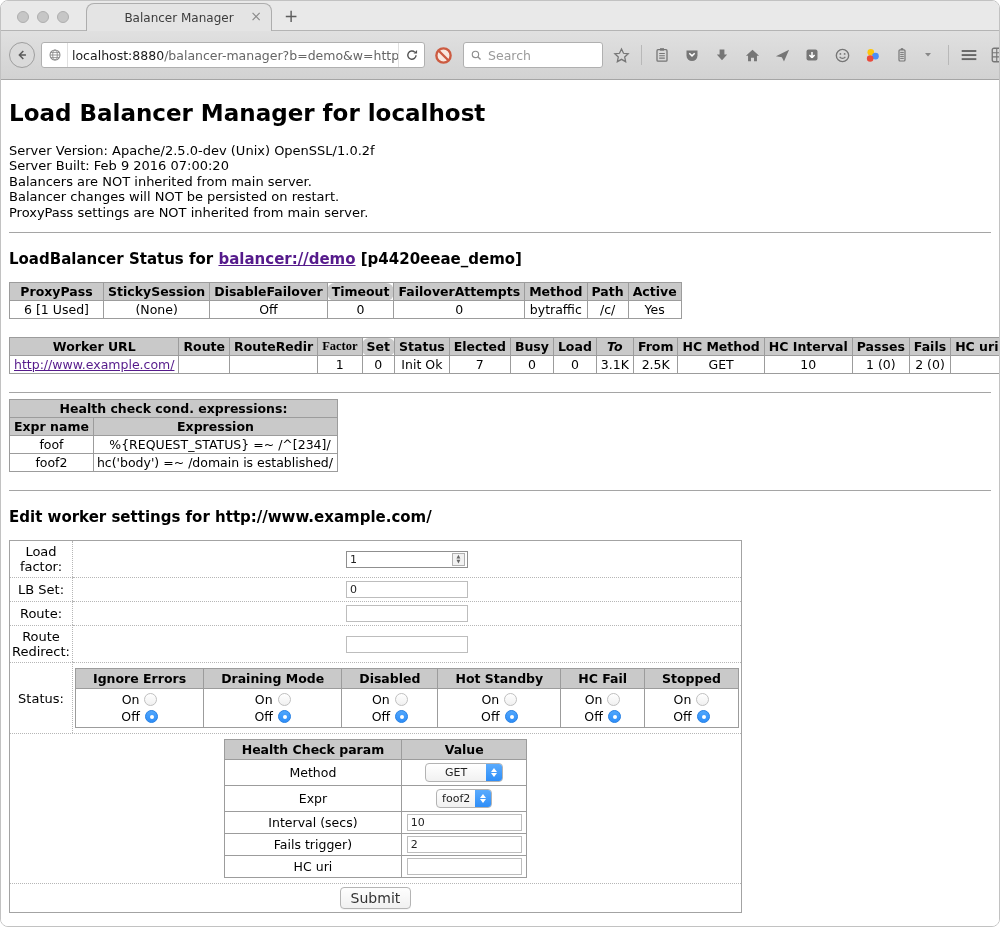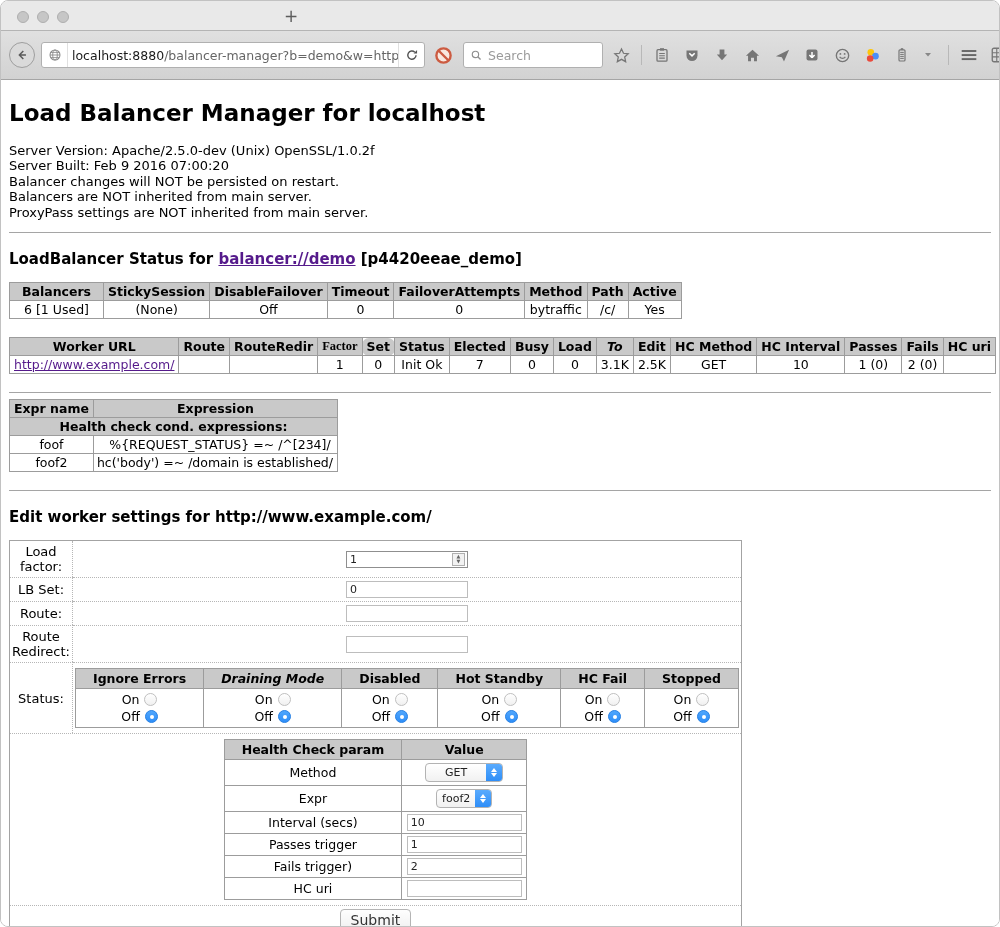--- a/index.html
+++ b/index.html
@@ -83,20 +83,24 @@
 </style>
 </head>
 <body>
 
 <div class="window">
 
   <div class="tabbar">
     <span class="tl" style="left:16px"></span>
     <span class="tl" style="left:36px"></span>
     <span class="tl" style="left:56px"></span>
+    <div class="tab">
+      <span>Balancer Manager</span>
+      <span class="close">×</span>
+    </div>
     <span class="newtab">+</span>
   </div>
 
   <div class="navbar">
     <div class="backbtn">
       <svg width="14" height="14" viewBox="0 0 16 16">
           <path d="M9.5 3.5 L5 8 l4.5 4.5 M5 8 h7.5" stroke="#5a5a5a" stroke-width="1.7" fill="none"></path>
         </svg>
     </div>
     <div class="urlbar">
@@ -209,35 +213,35 @@
         <path d="M2 6 h12 M2 9.7 h12 M6 2 v12 M9.7 2 v12" stroke="#767676" stroke-width="1"></path>
       </svg>
     </div>
   </div>
 
   <div class="content">
     <h1 class="pgtitle">Load Balancer Manager for localhost</h1>
     <div id="info-lines">
         <div class="infoline">Server Version: Apache/2.5.0-dev (Unix) OpenSSL/1.0.2f</div>
         <div class="infoline">Server Built: Feb 9 2016 07:00:20</div>
+        <div class="infoline">Balancers are NOT inherited from main server.</div>
         <div class="infoline">Balancer changes will NOT be persisted on restart.</div>
-        <div class="infoline">Balancers are NOT inherited from main server.</div>
         <div class="infoline">ProxyPass settings are NOT inherited from main server.</div>
       </div>
     <hr>
 
     <h3><span>LoadBalancer Status for </span><a class="plink">balancer://demo</a><span> [p4420eeae_demo]</span></h3>
 
     <table class="data">
       <thead>
           <tr id="bal-head">
-            <th style="width: 94px;">Balancers</th>
+            <th style="width: 94px;">ProxyPass</th>
             <th style="width: 88px;">StickySession</th>
             <th style="width: 110px;">DisableFailover</th>
-            <th style="width: 60px;">Timeout</th>
+            <th style="width: 60px; border-radius: 8px;">Timeout</th>
             <th style="width: 125px;">FailoverAttempts</th>
             <th style="width: 55px;">Method</th>
             <th style="width: 40px;">Path</th>
             <th style="width: 45px;">Active</th>
           </tr>
         </thead>
       <tbody>
           <tr id="bal-row">
             <td>6 [1 Used]</td>
             <td>(None)</td>
@@ -257,21 +261,21 @@
             <th style="width: 163px;">Worker URL</th>
             <th style="width: 49px;">Route</th>
             <th style="width: 71px;">RouteRedir</th>
             <th style="width: 47px; font-family: Liberation Serif, serif;">Factor</th>
             <th style="width: 28px; border-radius: 7px;">Set</th>
             <th style="width: 45px;">Status</th>
             <th style="width: 51px;">Elected</th>
             <th style="width: 38px;">Busy</th>
             <th style="width: 35px;">Load</th>
             <th style="width: 34px; font-style: italic;">To</th>
-            <th style="width: 41px;">Edit</th>
+            <th style="width: 41px;">From</th>
             <th style="width: 71px;">HC Method</th>
             <th style="width: 84px;">HC Interval</th>
             <th style="width: 52px;">Passes</th>
             <th style="width: 39px;">Fails</th>
             <th style="width: 52px;">HC uri</th>
           </tr>
         </thead>
       <tbody>
           <tr id="worker-row">
             <td class="left"><a class="plink">http://www.example.com/</a></td>
@@ -291,25 +295,25 @@
             <td>2 (0)</td>
             <td></td>
           </tr>
         </tbody>
     </table>
     <hr style="margin:9px 0 6px 0">
 
     <table class="data" id="expr-table">
         <tbody>
           <tr>
+            <th colspan="2">Health check cond. expressions:</th>
+          </tr>
+          <tr>
             <th style="width: 75px;">Expr name</th>
             <th style="width: 229px;">Expression</th>
-          </tr>
-          <tr>
-            <th colspan="2">Health check cond. expressions:</th>
           </tr>
           <tr>
             <td>foof</td>
             <td class="left" style="padding-left: 13px;">%{REQUEST_STATUS} =~ /^[234]/</td>
           </tr>
           <tr>
             <td>foof2</td>
             <td class="left" style="padding-left: 3px;">hc('body') =~ /domain is established/</td>
           </tr>
         </tbody>
@@ -338,21 +342,21 @@
           </tr>
         </tbody>
       <tbody>
         <tr>
           <td class="lbl">Status:</td>
           <td class="ctl">
               <table class="nested" id="status-table">
                 <tbody>
                   <tr>
                     <th style="width: 93px;">Ignore Errors</th>
-                    <th style="width: 97px; font-style: italic;">Draining Mode</th>
+                    <th style="width: 97px;">Draining Mode</th>
                     <th style="width: 59px;">Disabled</th>
                     <th style="width: 81px;">Hot Standby</th>
                     <th style="width: 49px;">HC Fail</th>
                     <th style="width: 69px;">Stopped</th>
                   </tr>
                   <tr>
                     <td>
                       <div class="rline">
                         <span>On</span>
                         <span class="radio"></span>
@@ -440,24 +444,20 @@
                         <span class="selval">foof2</span>
                         <span class="stepper">
                           <span class="chev up"></span>
                           <span class="chev dn"></span>
                         </span>
                       </span></td>
                   </tr>
                   <tr>
                     <td>Interval (secs)</td>
                     <td style="padding: 2px 3px;"><input class="tinput" value="10" style="width: 115px;"></td>
-                  </tr>
-                  <tr>
-                    <td>Passes trigger</td>
-                    <td style="padding: 2px 3px;"><input class="tinput" value="1" style="width: 115px;"></td>
                   </tr>
                   <tr>
                     <td>Fails trigger)</td>
                     <td style="padding: 2px 3px;"><input class="tinput" value="2" style="width: 115px;"></td>
                   </tr>
                   <tr>
                     <td>HC uri</td>
                     <td style="padding: 2px 3px;"><input class="tinput" style="width: 115px;"></td>
                   </tr>
                 </tbody></table>

